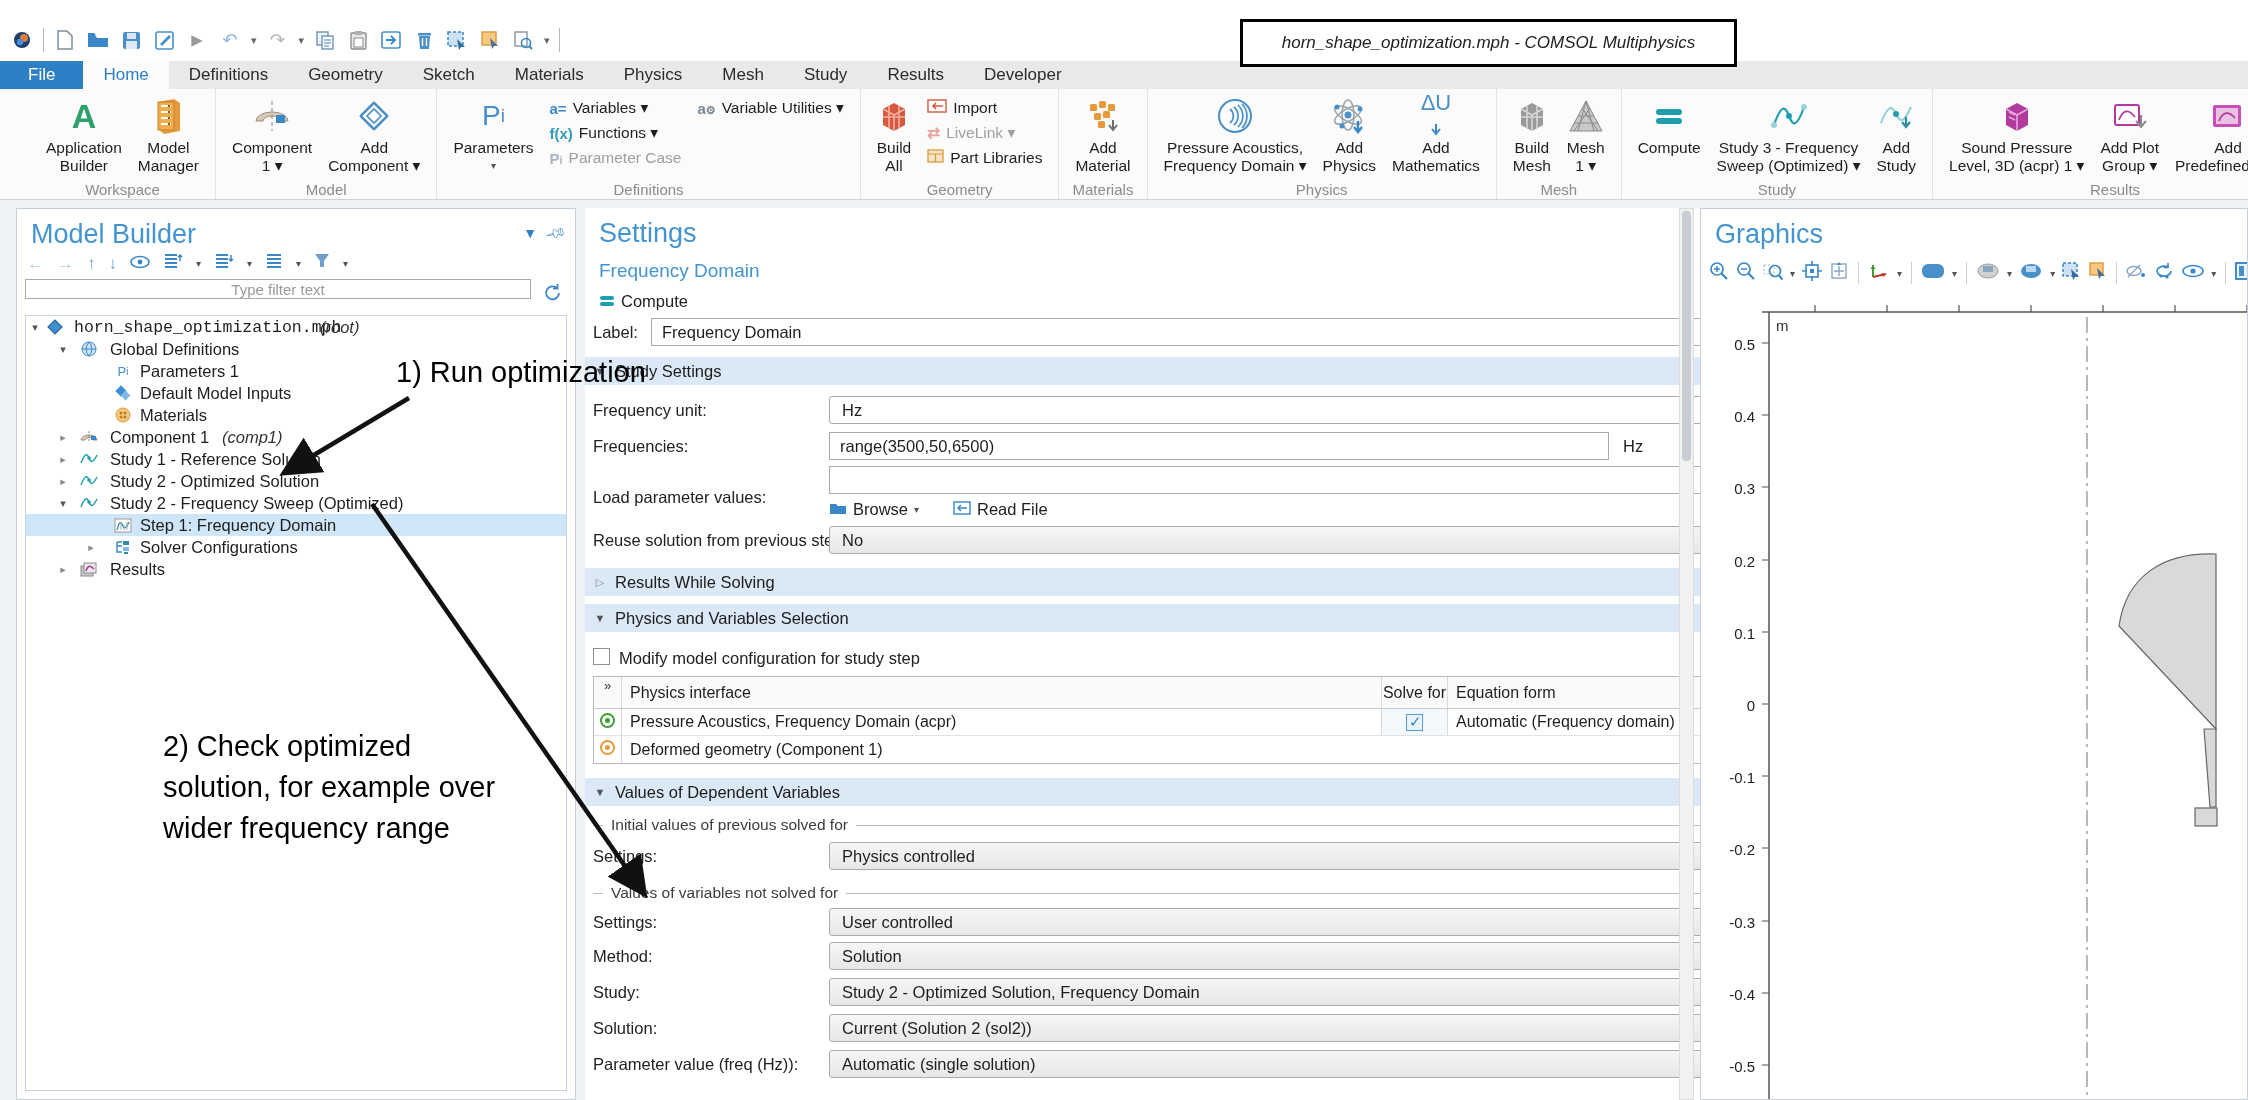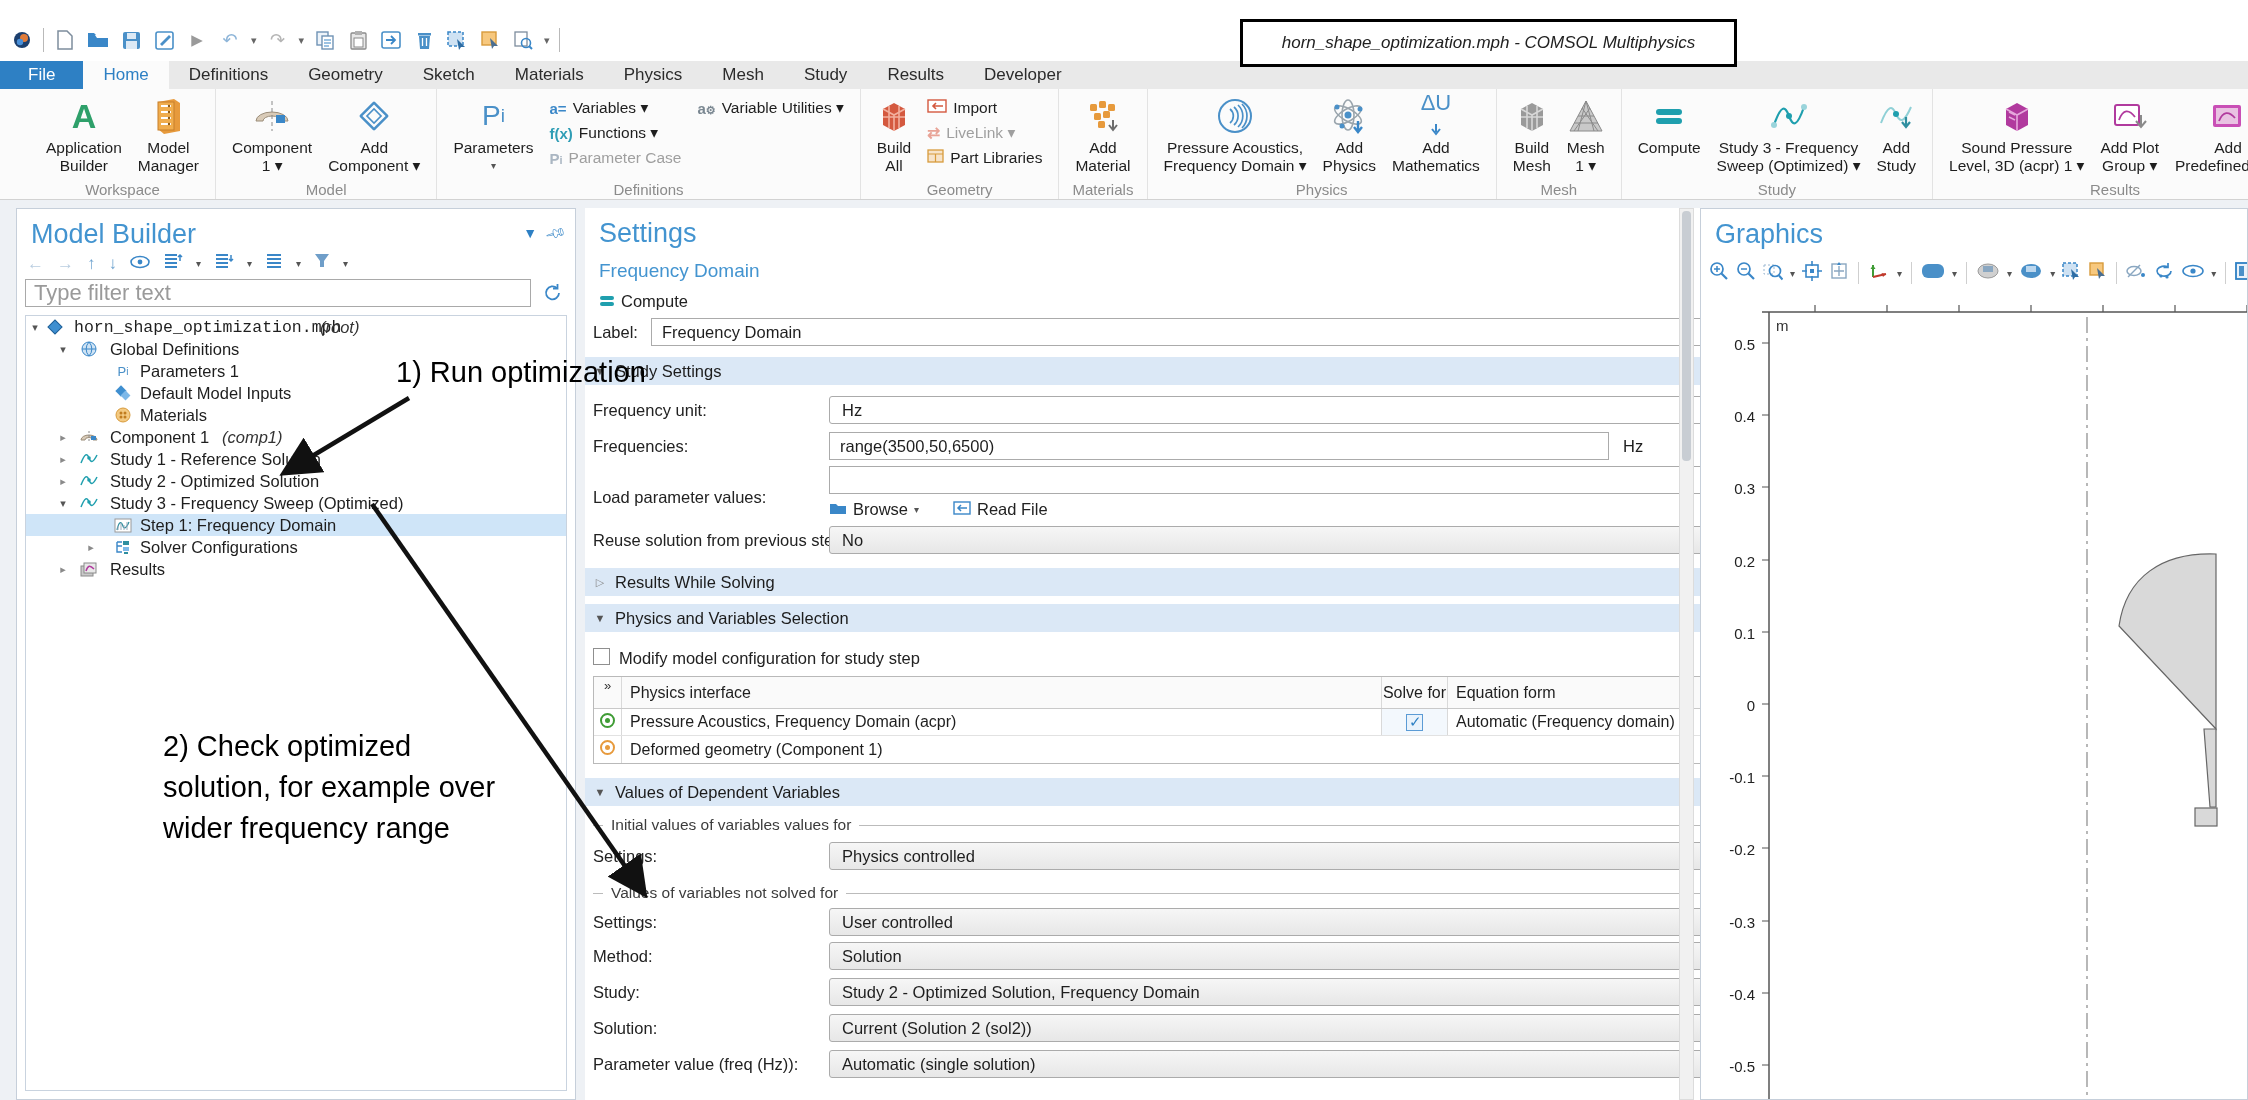--- a/index.html
+++ b/index.html
@@ -37,22 +37,22 @@
   .panel { position:absolute; top:208px; height:892px; background:#fff; border:1px solid #c6cfda; }
   .ptitle { position:absolute; left:14px; top:10px; font-size:27px; color:#4394d0; font-weight:400; }
   .ptools { position:absolute; right:10px; top:16px; display:flex; gap:10px; color:#2e80c4; font-size:14px; }
   #mb-panel { left:16px; width:560px; }
   #set-panel { left:585px; width:1304px; }
   #gfx-panel { left:1700px; width:548px; }
   #page-bg { position:absolute; left:0; top:200px; width:2248px; height:900px; background:#eef1f5; }
 
   
   #mb-toolbar { position:absolute; left:10px; top:44px; display:flex; gap:13px; align-items:center; color:#6fa3cf; font-size:17px; }
-  #mb-filter { position:absolute; left:8px; top:70px; right:44px; height:28px; border:1px solid #a9a9a9; background:#fff;
-    font-size:22px; color:#333; padding:0 8px; font-family:"Liberation Sans",sans-serif; }
+  #mb-filter { position:absolute; left:8px; top:70px; right:44px; height:20px; border:1px solid #a9a9a9; background:#fff;
+    font-size:15px; color:#333; padding:0 8px; font-family:"Liberation Sans",sans-serif;text-align:center; }
   #mb-filter::placeholder { color:#9a9a9a; }
   #mb-tree { position:absolute; left:8px; top:106px; right:8px; bottom:8px; border:1px solid #c9d3df; overflow:hidden; }
   .trow { position:absolute; left:0; right:0; height:22px; display:flex; align-items:center; font-size:16.5px; white-space:nowrap; }
   .trow.selected { background:#cfe5f8; }
   .chev { position:absolute; width:14px; text-align:center; font-size:11px; color:#555; }
   .ticon { position:absolute; width:22px; height:18px; display:flex; align-items:center; justify-content:center; }
   .tlab { position:absolute; }
   .tsuffix { font-style:italic; color:#333; padding-left:4px; }
 
   
@@ -620,21 +620,21 @@
     </div>
 
     <div class="trow" style="top:176px;">
       <span class="chev" style="left:30px;">▾</span>
       <span class="ticon" style="left:52px;">
           <svg width="18" height="14">
             <path d="M1 11 C5 1 7 1 9 6 C11 11 13 11 17 3" stroke="#1f9fae" stroke-width="1.5" fill="none"></path>
             <circle cx="9" cy="6" r="1.8" fill="#1f9fae"></circle>
           </svg>
         </span>
-      <span class="tlab" style="left:84px;">Study 3 - Frequency Sweep (Optimized)</span>
+      <span class="tlab" style="left:84px;">Study 2 - Frequency Sweep (Optimized)</span>
     </div>
 
     <div class="trow selected" style="top:198px;">
       <span class="ticon" style="left:86px;">
           <svg width="18" height="15">
             <rect x="1" y="1" width="16" height="13" fill="#fff" stroke="#9a9a9a"></rect>
             <path d="M3 12 C5 3 7 3 9 8 C10 11 12 11 15 4" stroke="#2f8fa0" stroke-width="1.3" fill="none"></path>
             <path d="M4 12 v-4 M7 12 v-7 M10 12 v-5 M13 12 v-8" stroke="#9ab" stroke-width="1"></path>
           </svg>
         </span>
@@ -799,21 +799,21 @@
         </div>
     </div>
   </div>
 
   <div class="sec-band" style="top:570px;">
     <span class="tri">▼</span>
     <span>Values of Dependent Variables</span>
   </div>
 
   <div class="legend" style="top:608px;">
-    <span>Initial values of variables values for</span>
+    <span>Initial values of previous solved for</span>
   </div>
   <div class="frow" style="top:634px;">
     <span class="flab">Settings:</span>
     <div class="dd" style="right:10px;">
         <span>Physics controlled</span>
       </div>
   </div>
 
   <div class="legend" style="top:676px;">
     <span>Values of variables not solved for</span>

